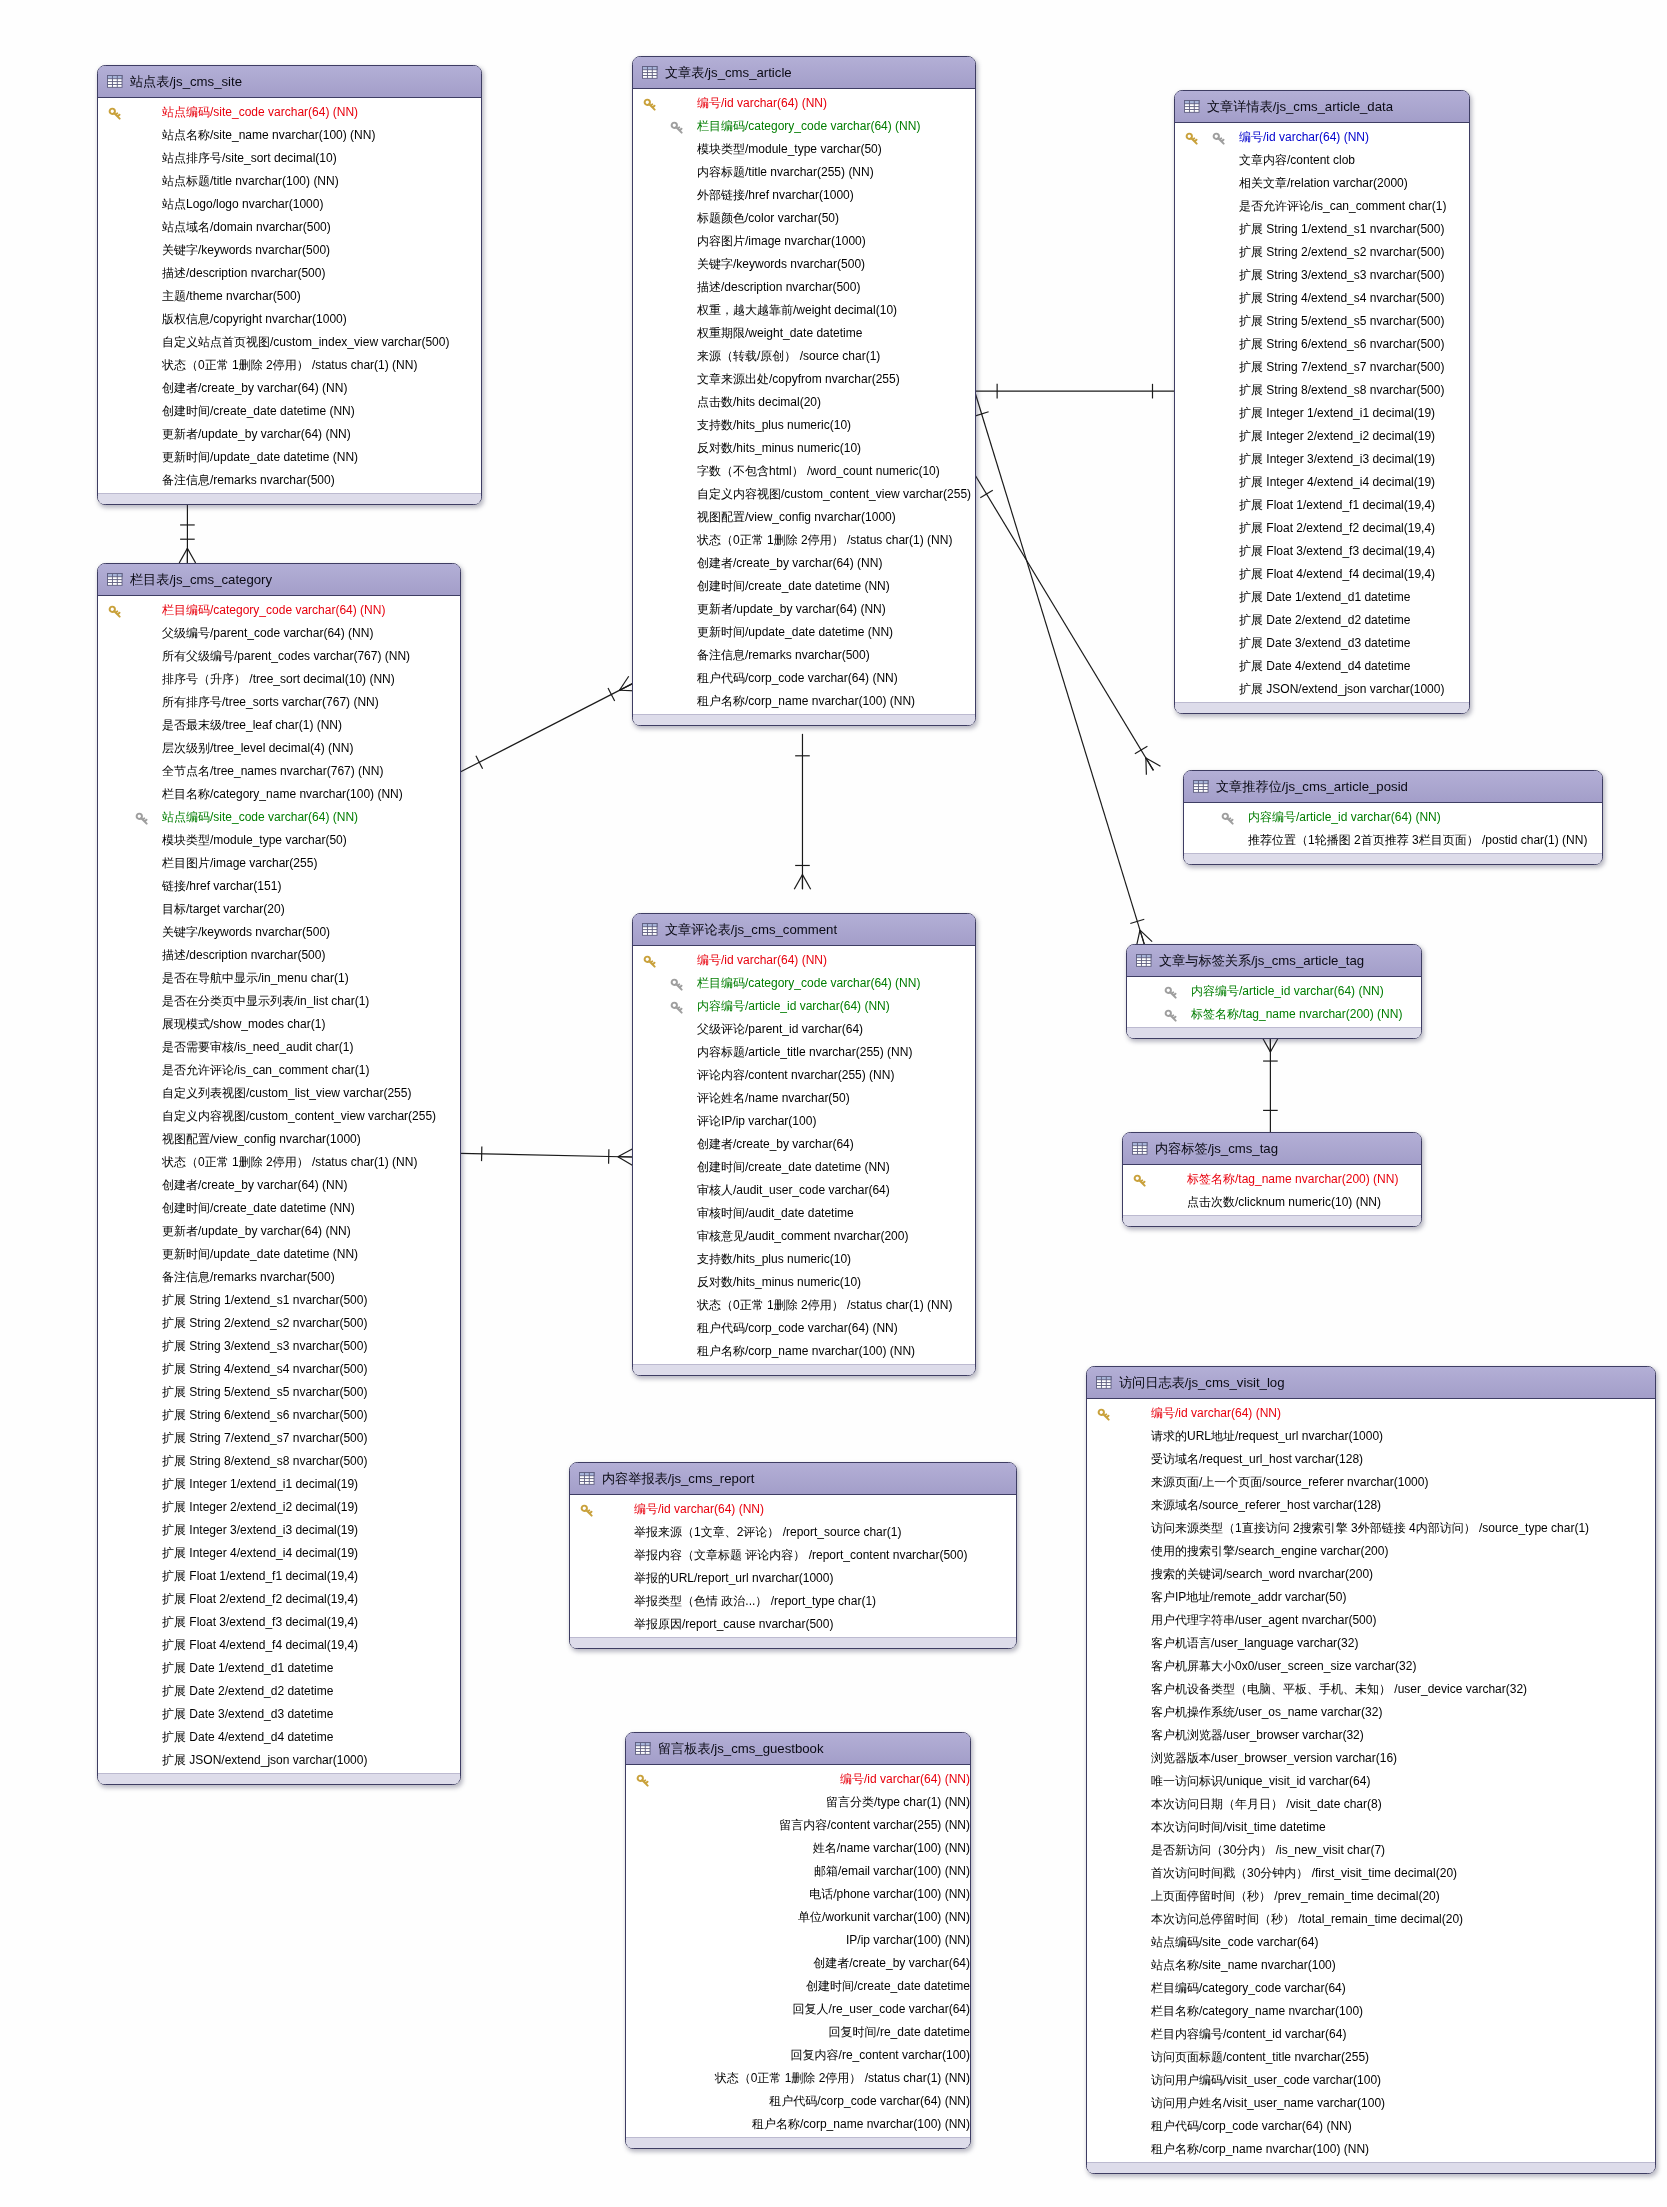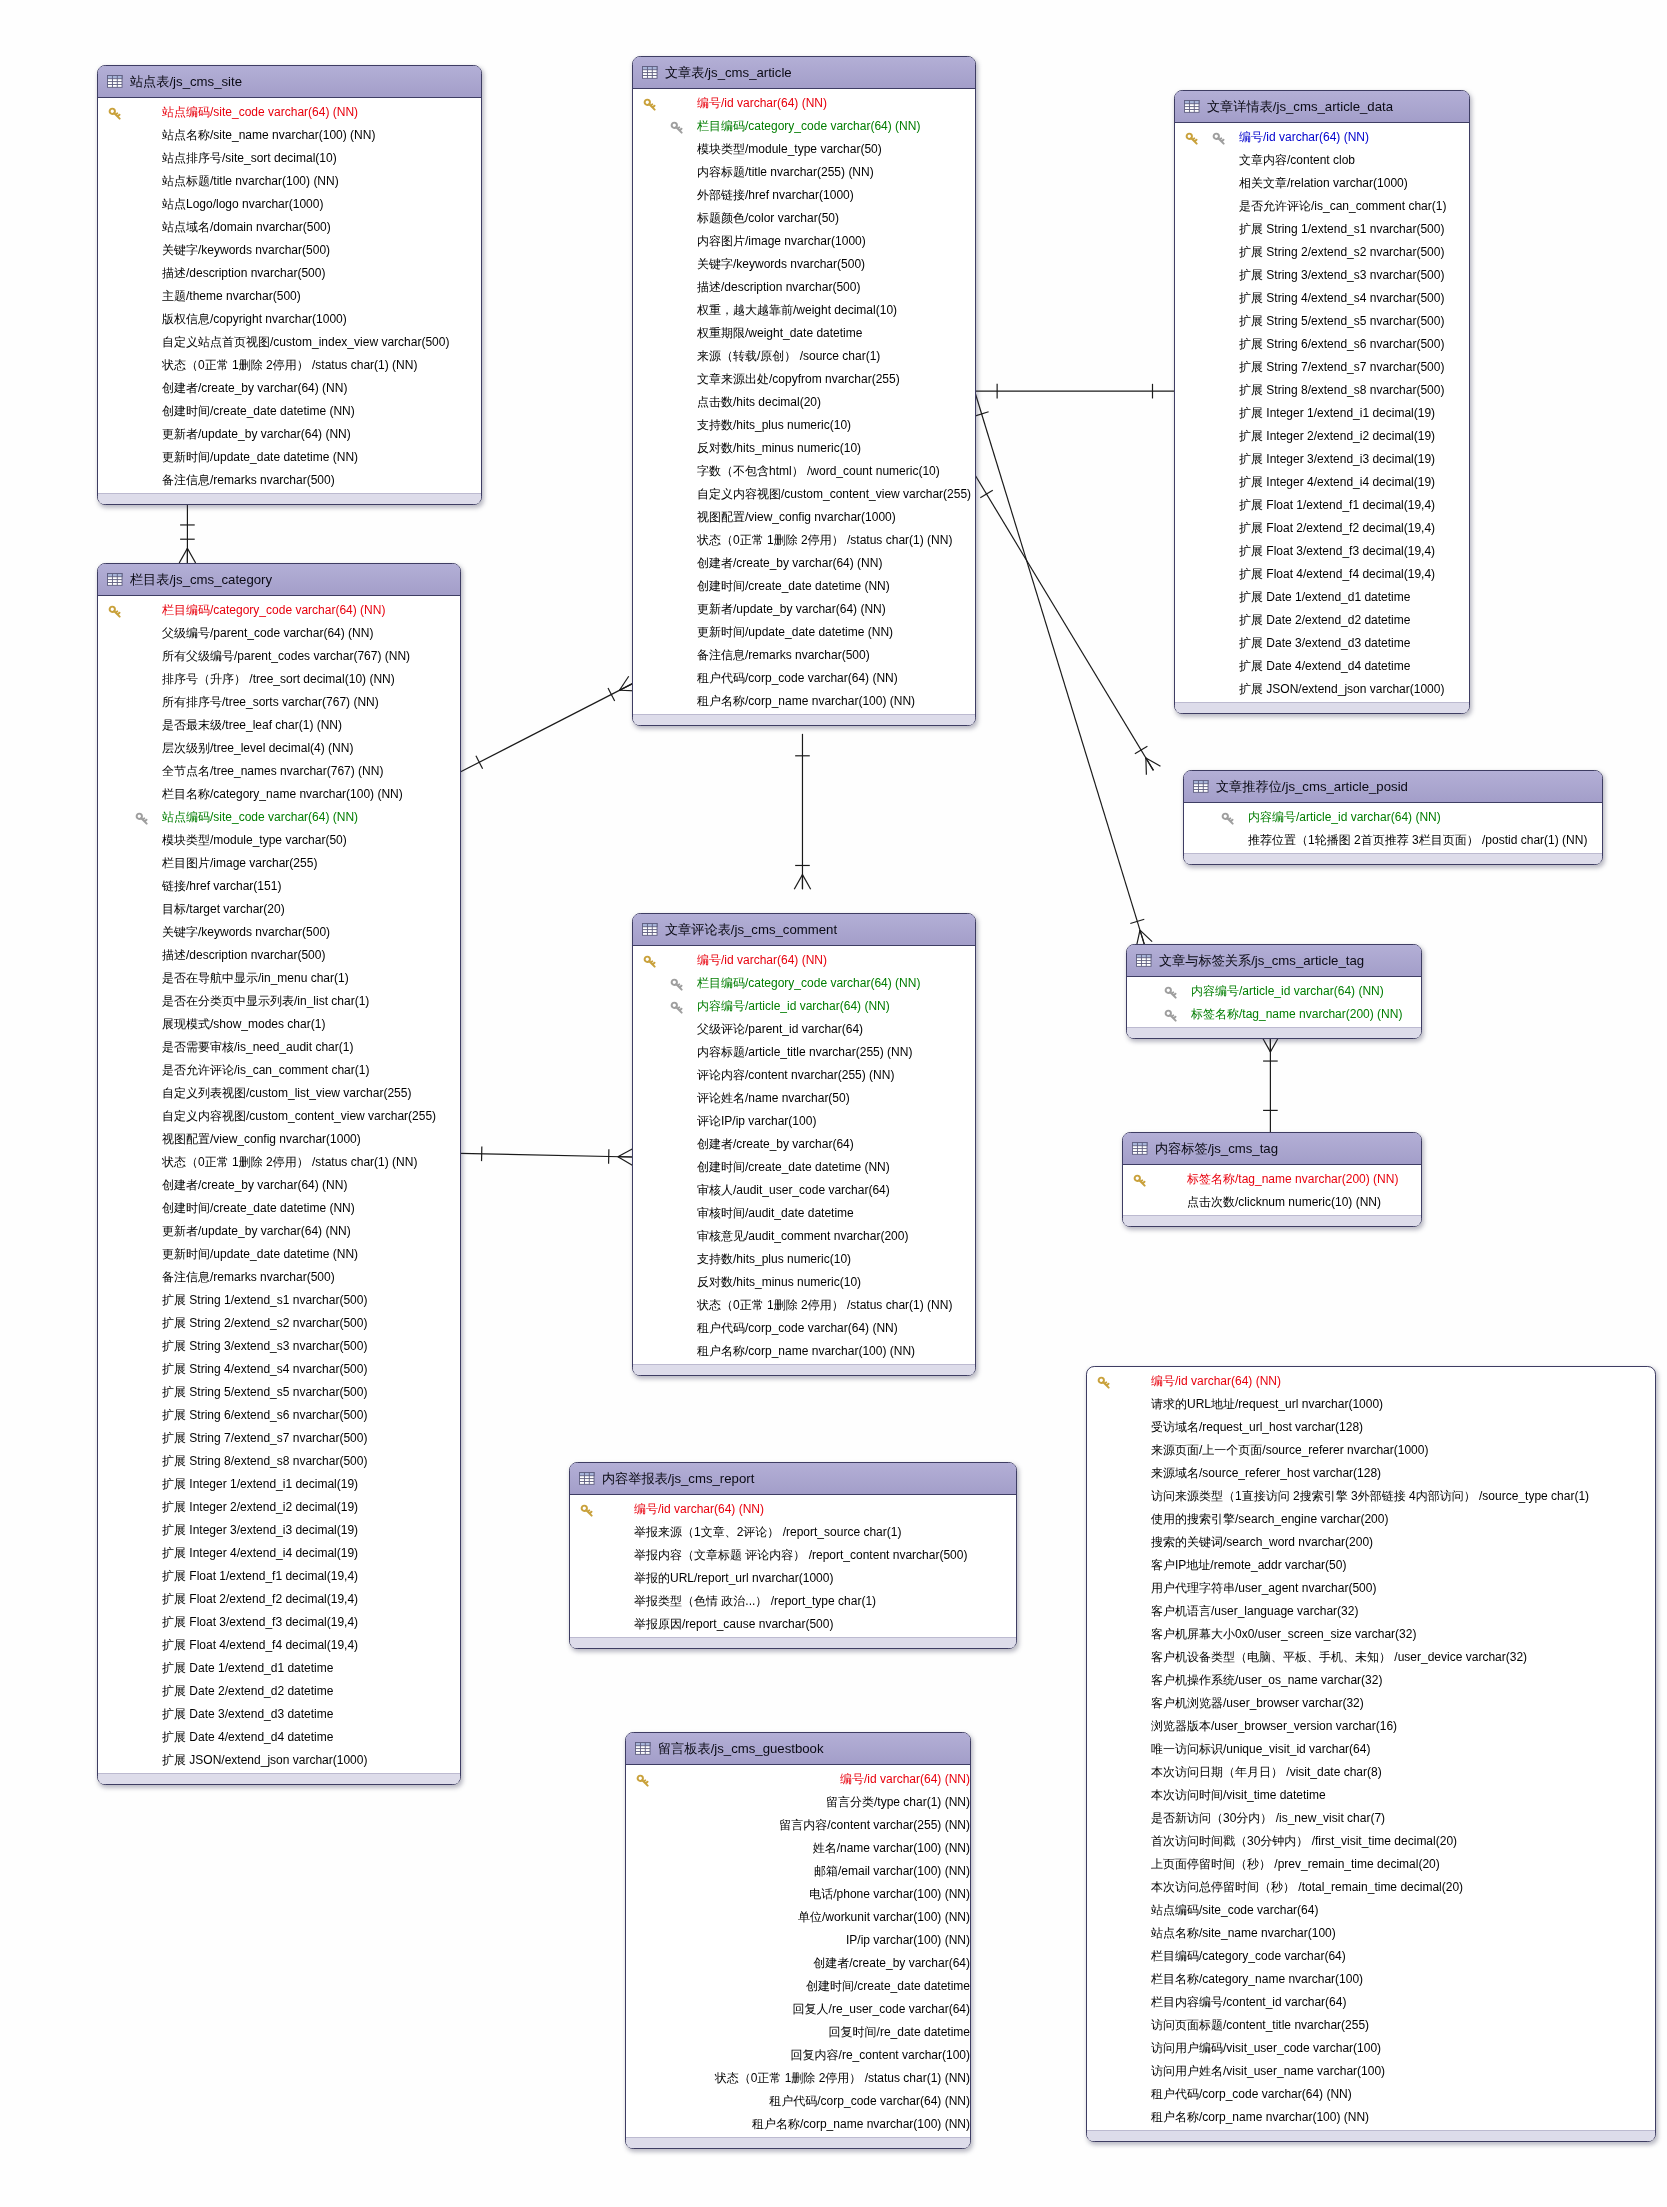--- a/index.html
+++ b/index.html
@@ -260,21 +260,21 @@
                 <circle cx="5" cy="5" r="3.1"></circle>
                 <path d="M7.3 7.3 L13.6 13.6 M11.2 11.2 L13.4 9 M9.1 9.1 L10.8 7.4"></path>
               </g>
             </svg></span><span class="keyicon key-sub"><svg width="13.7" height="13.7" viewBox="0 0 16 16">
               <g stroke="#9e9e9e" stroke-width="2.3" fill="none" stroke-linecap="round">
                 <circle cx="5" cy="5" r="3.1"></circle>
                 <path d="M7.3 7.3 L13.6 13.6 M11.2 11.2 L13.4 9 M9.1 9.1 L10.8 7.4"></path>
               </g>
             </svg></span><span>编号/id varchar(64) (NN)</span></div>
         <div class="frow"><span>文章内容/content clob</span></div>
-        <div class="frow"><span>相关文章/relation varchar(1000)</span></div>
+        <div class="frow"><span>相关文章/relation varchar(2000)</span></div>
         <div class="frow"><span>是否允许评论/is_can_comment char(1)</span></div>
         <div class="frow"><span>扩展 String 1/extend_s1 nvarchar(500)</span></div>
         <div class="frow"><span>扩展 String 2/extend_s2 nvarchar(500)</span></div>
         <div class="frow"><span>扩展 String 3/extend_s3 nvarchar(500)</span></div>
         <div class="frow"><span>扩展 String 4/extend_s4 nvarchar(500)</span></div>
         <div class="frow"><span>扩展 String 5/extend_s5 nvarchar(500)</span></div>
         <div class="frow"><span>扩展 String 6/extend_s6 nvarchar(500)</span></div>
         <div class="frow"><span>扩展 String 7/extend_s7 nvarchar(500)</span></div>
         <div class="frow"><span>扩展 String 8/extend_s8 nvarchar(500)</span></div>
         <div class="frow"><span>扩展 Integer 1/extend_i1 decimal(19)</span></div>
@@ -474,20 +474,31 @@
         <div class="frow"><span>回复人/re_user_code varchar(64)</span></div>
         <div class="frow"><span>回复时间/re_date datetime</span></div>
         <div class="frow"><span>回复内容/re_content varchar(100)</span></div>
         <div class="frow"><span>状态（0正常 1删除 2停用） /status char(1) (NN)</span></div>
         <div class="frow"><span>租户代码/corp_code varchar(64) (NN)</span></div>
         <div class="frow"><span>租户名称/corp_name nvarchar(100) (NN)</span></div>
       </div>
       <div class="tbl-footer"></div>
     </div>
     <div class="tbl" style="left: 1086px; top: 1366px; width: 568px;">
+      <div class="tbl-header">
+        <svg class="ticon" width="15.5" height="12.8" viewBox="0 0 17 14">
+          <rect x="0.5" y="0.5" width="16" height="13" fill="#ffffff" stroke="#5f5f80"></rect>
+          <rect x="0.5" y="0.5" width="16" height="3.6" fill="#a7b4d8" stroke="#5f5f80"></rect>
+          <line x1="6" y1="0.5" x2="6" y2="13.5" stroke="#5f5f80"></line>
+          <line x1="11.3" y1="0.5" x2="11.3" y2="13.5" stroke="#5f5f80"></line>
+          <line x1="0.5" y1="7.2" x2="16.5" y2="7.2" stroke="#5f5f80"></line>
+          <line x1="0.5" y1="10.4" x2="16.5" y2="10.4" stroke="#5f5f80"></line>
+        </svg>
+        <span>访问日志表/js_cms_visit_log</span>
+      </div>
       <div class="tbl-body">
         <div class="frow pk"><span class="keyicon key-main"><svg width="13.7" height="13.7" viewBox="0 0 16 16">
               <g stroke="#c9a13b" stroke-width="2.3" fill="none" stroke-linecap="round">
                 <circle cx="5" cy="5" r="3.1"></circle>
                 <path d="M7.3 7.3 L13.6 13.6 M11.2 11.2 L13.4 9 M9.1 9.1 L10.8 7.4"></path>
               </g>
             </svg></span><span>编号/id varchar(64) (NN)</span></div>
         <div class="frow"><span>请求的URL地址/request_url nvarchar(1000)</span></div>
         <div class="frow"><span>受访域名/request_url_host varchar(128)</span></div>
         <div class="frow"><span>来源页面/上一个页面/source_referer nvarchar(1000)</span></div>

